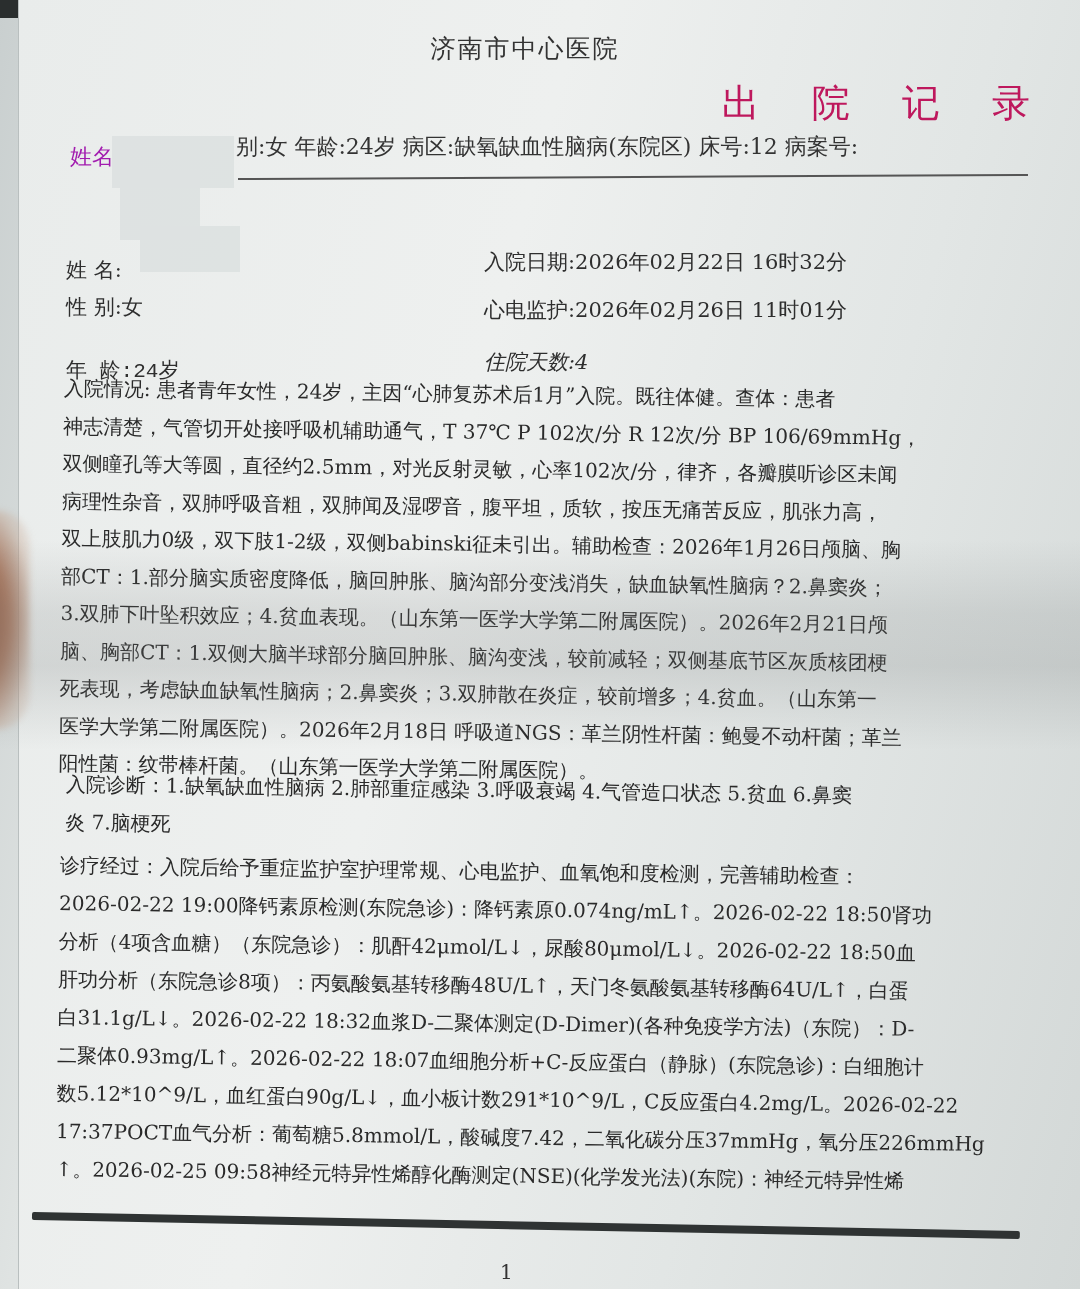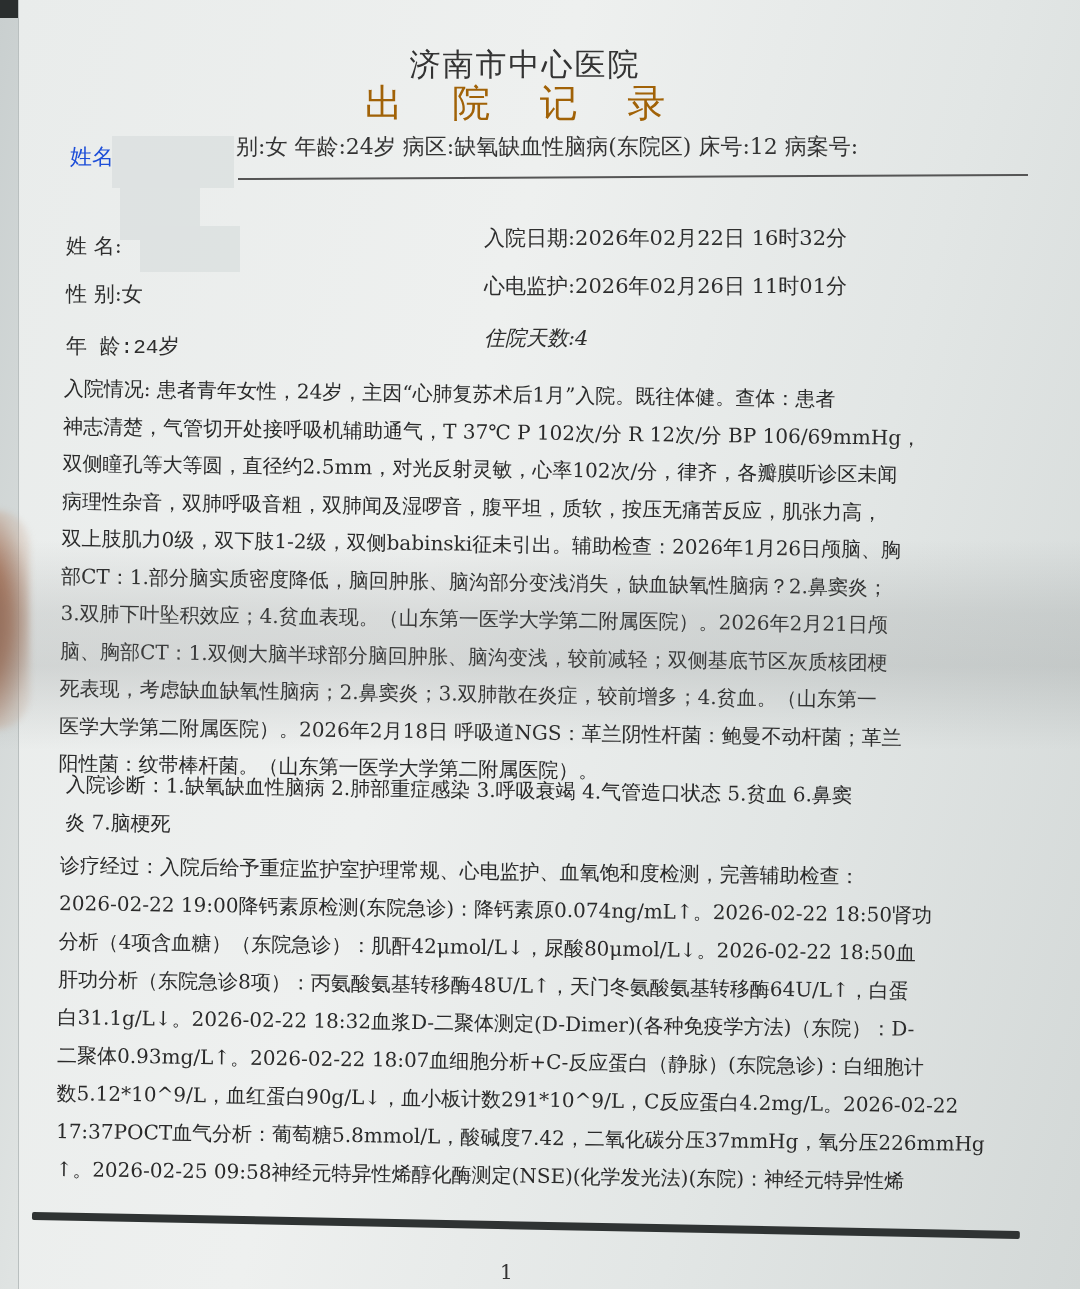--- a/index.html
+++ b/index.html
@@ -21,41 +21,41 @@
     position: absolute; left: -40px; top: 510px; width: 70px; height: 220px;
     background: radial-gradient(ellipse at 30% 50%, #8a5a45 0%, #a97a62 40%, rgba(200,170,150,0.4) 75%, rgba(220,220,220,0) 100%);
     border-radius: 40px; filter: blur(3px);
   }
   .shadow-band {
     position: absolute; left: 0; top: 540px; width: 1080px; height: 210px;
     background: linear-gradient(180deg, rgba(120,125,125,0) 0%, rgba(120,125,125,0.18) 35%, rgba(120,125,125,0.22) 60%, rgba(120,125,125,0) 100%);
     pointer-events: none;
   }
   .hospital {
-    position: absolute; top: 44px; left: 0; width: 1050px; text-align: center;
-    font-size: 31px; letter-spacing: 2px; color: #333;
+    position: absolute; top: 32px; left: 0; width: 1050px; text-align: center;
+    font-size: 25px; letter-spacing: 2px; color: #333;
   }
   .doc-title {
-    position: absolute; top: 78px; left: 0; width: 1050px; text-align: center;
-    font-size: 38px; letter-spacing: 20px; color: #a16207; font-family: Liberation Serif, serif;
+    position: absolute; top: 78px; left: 0; width: 1050px; text-align: right;
+    font-size: 38px; letter-spacing: 20px; color: #be185d;
   }
   .header-line {
     position: absolute; top: 124px; left: 0; width: 1060px; font-size: 22px; color: #333;
   }
-  .header-line .name-lbl { position: absolute; left: 70px; top: 18px; color: #1d4ed8; font-family: "DejaVu Sans", sans-serif; }
+  .header-line .name-lbl { position: absolute; left: 70px; top: 18px; color: #a21caf; font-family: "DejaVu Sans", sans-serif; }
   .header-line .rest { position: absolute; left: 236px; top: 8px; white-space: nowrap; }
   .redact {
     position: absolute; background: #dde2e1; opacity: 0.95;
   }
   .rule {
     position: absolute; left: 238px; top: 176px; width: 790px; height: 2px; background: #555;
     transform: rotate(-0.3deg);
   }
   .info {
-    position: absolute; font-size: 21px; color: #2e2e2e; white-space: nowrap;
+    position: absolute; font-size: 21px; color: #2e2e2e; white-space: nowrap; margin-top: 24px;
   }
   .para {
     position: absolute; left: 64px; width: 950px; font-size: 20px; line-height: 37.5px; color: #2a2a2a;
     transform: rotate(0.8deg); transform-origin: left top;
   }
   .para .line { display: block; white-space: nowrap; }
   .bottom-rule {
     position: absolute; left: 32px; top: 1212px; width: 988px; height: 8px; background: #2f3333;
     transform: rotate(1.1deg); transform-origin: left center; border-radius: 2px;
   }
@@ -76,21 +76,21 @@
 <div class="header-line">
   <span class="name-lbl">姓名</span>
   <span class="rest">别:女 年龄:24岁 病区:缺氧缺血性脑病(东院区)  床号:12 病案号:</span>
 </div>
 <div class="redact" style="left:112px;top:136px;width:122px;height:52px;"></div>
 <div class="redact" style="left:120px;top:170px;width:80px;height:70px;"></div>
 <div class="rule"></div>
 
 <div class="info" style="left:66px;top:232px;">姓   名:</div>
 <div class="redact" style="left:140px;top:226px;width:100px;height:46px;"></div>
-<div class="info" style="left:66px;top:280px;">
+<div class="info" style="left:66px;top:269px;">
   <span>性   别:</span><span>女</span>
 </div>
 <div class="info" style="left:66px;top:332px;font-family:Liberation Mono, monospace;">
   <span>年   龄:</span><span>24岁</span>
 </div>
 
 <div class="info" style="left:484px;top:224px;">
   <span>入院日期:</span><span>2026年02月22日  16时32分</span>
 </div>
 <div class="info" style="left:484px;top:272px;">

